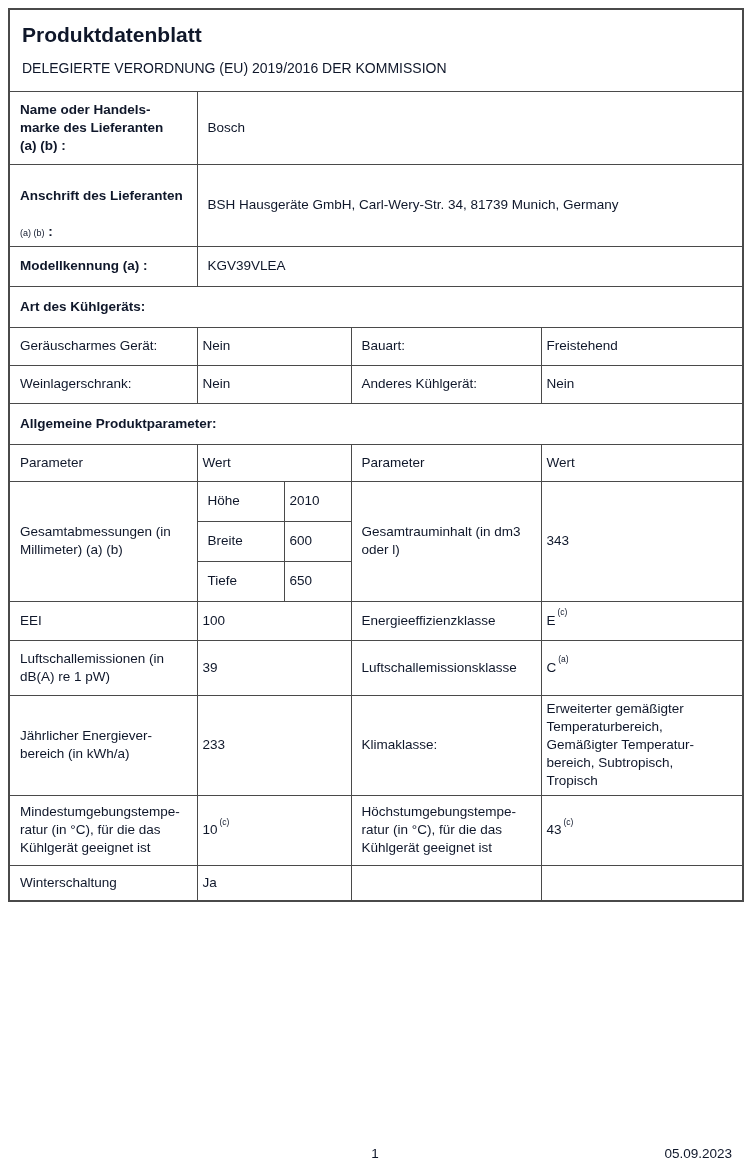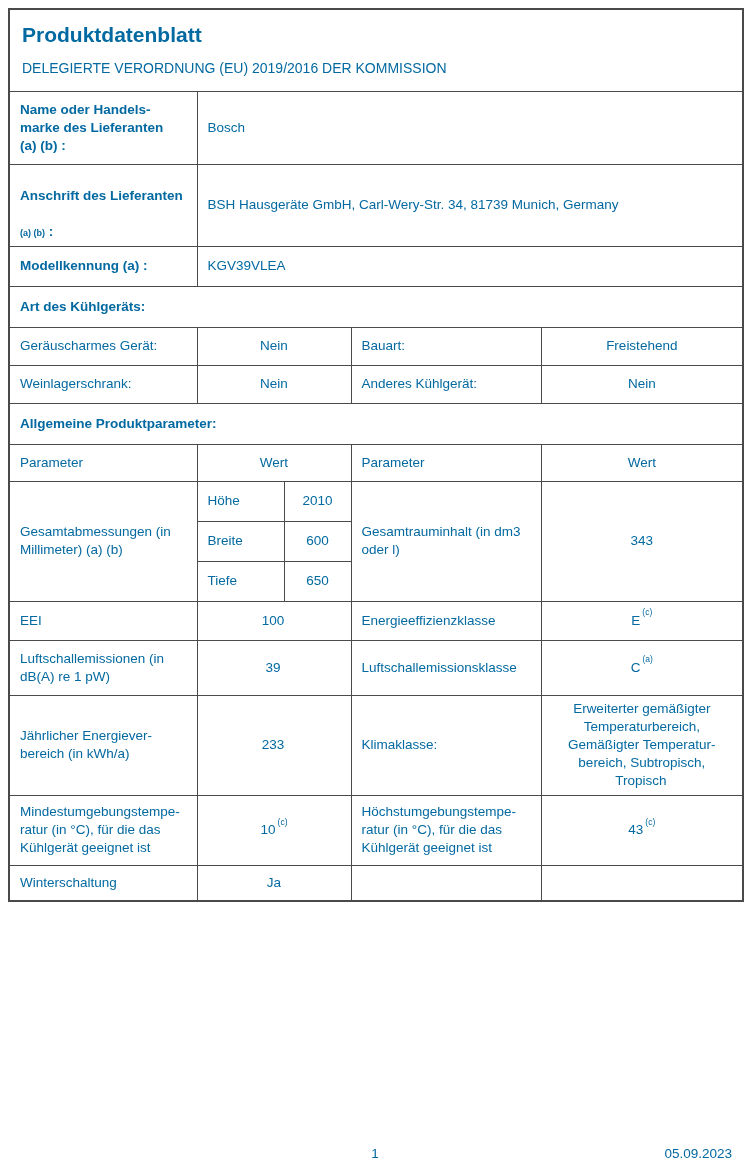--- a/index.html
+++ b/index.html
@@ -3,21 +3,21 @@
 <meta charset="utf-8">
 <style>
   * { box-sizing: border-box; }
   html, body { margin: 0; padding: 0; background: #ffffff; }
   .page {
     position: relative;
     width: 750px;
     height: 1171px;
     background: #ffffff;
     font-family: "Liberation Sans", sans-serif;
-    color: #0369a1;
+    color: #0f172a;
     overflow: hidden;
   }
   table.doc {
     position: absolute;
     left: 8px;
     top: 8px;
     width: 734px;
     border-collapse: collapse;
     table-layout: fixed;
     border: 2px solid #4a4a4a;
@@ -25,35 +25,35 @@
   td {
     border: 1px solid #4a4a4a;
     vertical-align: middle;
     font-size: 13.5px;
     line-height: 18px;
     padding: 4px 10px;
     overflow: hidden;
   }
   td.lbl { text-align: left; white-space: pre-line; }
   td.b   { font-weight: bold; }
-  td.val { text-align: center; padding: 4px 5px; white-space: pre-line; }
+  td.val { text-align: left; padding: 4px 5px; white-space: pre-line; }
   td.sec { font-weight: bold; }
   sup {
     font-size: 8.5px;
     line-height: 0;
     position: relative;
     top: -4px;
     margin-left: 2px;
   }
   
   td.titlecell { vertical-align: top; padding: 13px 12px 0 12px; }
   .doc-title { font-size: 21px; font-weight: bold; line-height: 24px; }
   .doc-sub   { font-size: 14px; margin-top: 12px; }
   
-  .addr-sup { font-size: 9px; font-weight: bold; margin-top: 26px; }
+  .addr-sup { font-size: 9px; font-weight: normal; margin-top: 26px; }
   .addr-colon { font-size: 13.5px; font-weight: bold; }
   
   tr.h-title  { height: 82px; }
   tr.h-name   { height: 73px; padding-left: 24px; }
   tr.h-addr   { height: 55px; }
   tr.h-model  { height: 40px; }
   tr.h-sec    { height: 41px; }
   tr.h-art    { height: 38px; }
   tr.h-phead  { height: 37px; }
   tr.h-dim    { height: 40px; }

